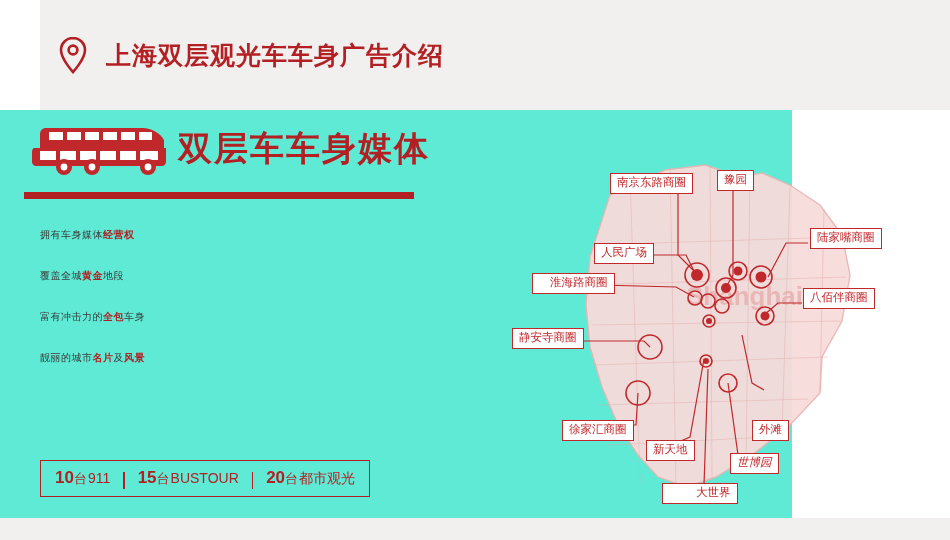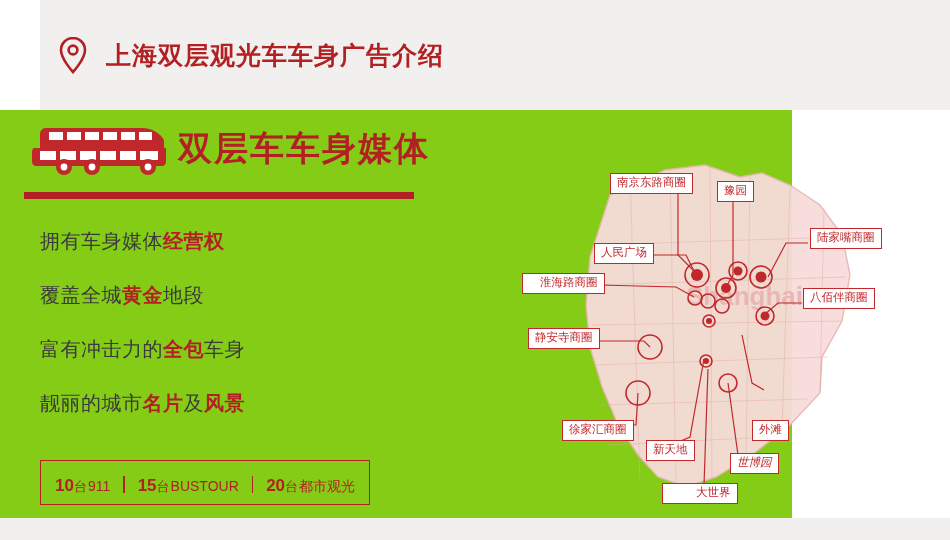--- a/index.html
+++ b/index.html
@@ -5,21 +5,21 @@
   * { box-sizing: border-box; margin: 0; padding: 0; }
   html, body {
     width: 950px; height: 540px;
     font-family: "Liberation Sans", sans-serif;
     background: #ffffff;
     overflow: hidden;
   }
   .page {
     position: relative;
     width: 792px; height: 540px;
-    background: #84cc16;
+    background: #5eead4;
   }
   
   .header {
     position: absolute;
     left: 0; top: 0;
     width: 950px; height: 110px;
     background: #f1f0ee;
   }
   .header-accent {
     position: absolute;
@@ -76,38 +76,38 @@
     left: 24px; top: 72px;
     width: 390px; height: 7px;
     background: #b32024;
   }
   .bullets {
     position: absolute;
     left: 40px; top: 108px;
     width: 420px;
   }
   .bullet {
-    font-size: 20px;
+    font-size: 10px;
     color: #3b3b3b;
     margin-bottom: 27px;
     letter-spacing: 0.5px;
   }
   .bullet b { color: #b32024; font-weight: bold; }
   .count-box {
     position: absolute;
     left: 40px; top: 340px;
     border: 1.6px solid #b32024;
     padding: 7px 14px 8px 14px;
     display: inline-flex;
     align-items: center;
     font-size: 14px;
     color: #b32024;
   }
   .count-cell { display: inline-flex; align-items: baseline; }
-  .count-num { font-size: 17px; font-weight: bold; margin-top: 8px; }
+  .count-num { font-size: 17px; font-weight: bold; }
   .count-unit { font-size: 13px; }
   .count-label { font-size: 14px; margin-left: 1px; }
   .count-sep {
     display: inline-block;
     width: 1.4px; height: 17px;
     background: #b32024;
     margin: 0 13px;
     position: relative; top: 2px;
   }
   
@@ -277,26 +277,26 @@
         <circle cx="236" cy="163" r="5"></circle>
         <circle cx="248" cy="146" r="4.5"></circle>
         <circle cx="271" cy="152" r="5.5"></circle>
         <circle cx="275" cy="191" r="4.5"></circle>
         <circle cx="219" cy="196" r="3"></circle>
         <circle cx="216" cy="236" r="3"></circle>
       </g>
     </svg>
 
     <div class="tag" style="left:120px; top:48px;">南京东路商圈</div>
-    <div class="tag" style="left:227px; top:56px;">豫园</div>
+    <div class="tag" style="left:227px; top:45px;">豫园</div>
     <div class="tag" style="left:320px; top:103px;">陆家嘴商圈</div>
     <div class="tag" style="left:104px; top:118px;">人民广场</div>
-    <div class="tag" style="left:32px; top:148px;padding-left:17px;">淮海路商圈</div>
+    <div class="tag" style="left:42px; top:148px;padding-left:17px;">淮海路商圈</div>
     <div class="tag" style="left:313px; top:163px;font-family:Liberation Serif, serif;">八佰伴商圈</div>
-    <div class="tag" style="left:22px; top:203px;margin-left:16px;">静安寺商圈</div>
+    <div class="tag" style="left:22px; top:203px;">静安寺商圈</div>
     <div class="tag" style="left:262px; top:252px;margin-top:43px;">外滩</div>
     <div class="tag" style="left:72px; top:295px;">徐家汇商圈</div>
     <div class="tag" style="left:156px; top:315px;">新天地</div>
     <div class="tag" style="left:240px; top:328px;font-style:italic;">世博园</div>
     <div class="tag" style="left:172px; top:358px;padding-left:33px;">大世界</div>
   </div>
 
   <div class="footer"></div>
 </div>
 

